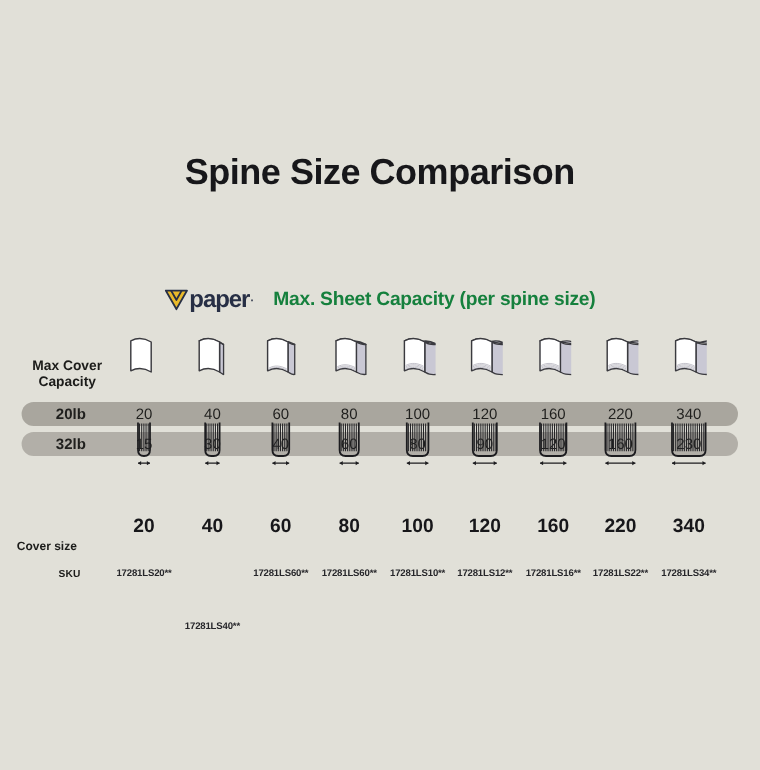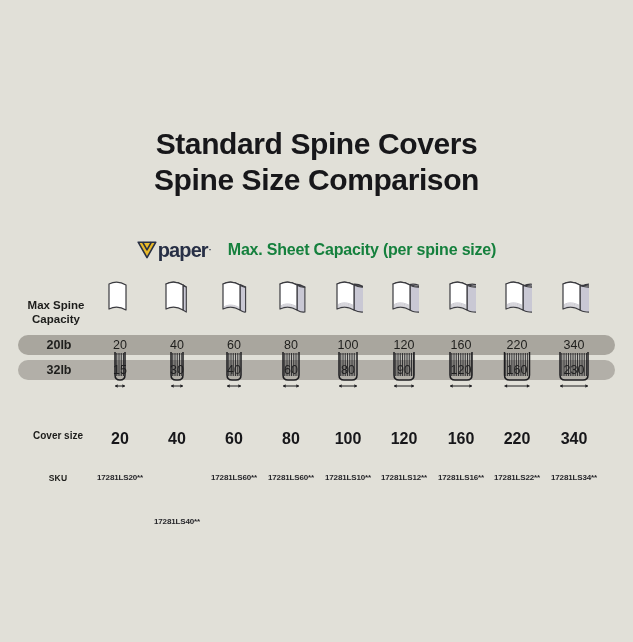--- a/index.html
+++ b/index.html
@@ -155,25 +155,25 @@
     transform: translateX(-50%);
     font-size: 16px;
     font-weight: 700;
     color: #17171a;
     white-space: nowrap;
   }
   .cover-label {
     position: absolute;
     left: 14px;
     width: 88px;
-    text-align: center;
+    text-align: left;
     font-size: 10px;
     font-weight: 700;
     color: #1c1c1a;
-    top: 0;
+    top: 20px;
   }
 
   
   .sku-row { top: 473px; }
   .sku-val {
     position: absolute;
     transform: translateX(-50%);
     font-size: 8px;
     font-weight: 600;
     color: #26262a;
@@ -190,39 +190,38 @@
     color: #1c1c1a;
     letter-spacing: 0.2px;
   }
 </style>
 </head>
 <body>
 
 <div id="page">
 
   <div class="title-block">
-    <div class="title-line">Standard Spine Covers</div>
     <div class="title-line">Spine Size Comparison</div>
   </div>
 
   <div class="subhead">
     <div class="logo">
       <svg class="logo-v" viewBox="0 0 20 20">
         <path d="M1.2 2.2 H18.8 L10 17.6 Z" fill="#e8b92a" stroke="#272f45" stroke-width="1.6" stroke-linejoin="round"></path>
         <path d="M5.6 2.2 L10 9.9 L14.4 2.2" fill="none" stroke="#272f45" stroke-width="1.6" stroke-linejoin="round"></path>
       </svg>
       <span class="logo-word">paper</span>
       <span class="logo-mark">·</span>
     </div>
     <div class="subhead-text">Max. Sheet Capacity (per spine size)</div>
   </div>
 
   <div class="row sheets-row">
     <div class="maxsheet-label">
-      <div>Max Spine</div>
+      <div>Max Cover</div>
       <div>Capacity</div>
     </div>
     <div id="sheet-icons">
         <div class="cell" style="left: 120px; top: 0px;">
           <svg viewBox="0 0 30 44" width="30" height="44" class="sheet-ico">
             <path d="M4,8 C10,5 16,6 21,9 L21,34 C16,31 10,30 4,33 Z" fill="#ffffff" stroke="#3a3a3f" stroke-width="1.2" stroke-linejoin="round"></path>
           </svg>
         </div>
         <div class="cell" style="left: 177px; top: 0px;">
           <svg viewBox="0 0 30 44" width="30" height="44" class="sheet-ico">

